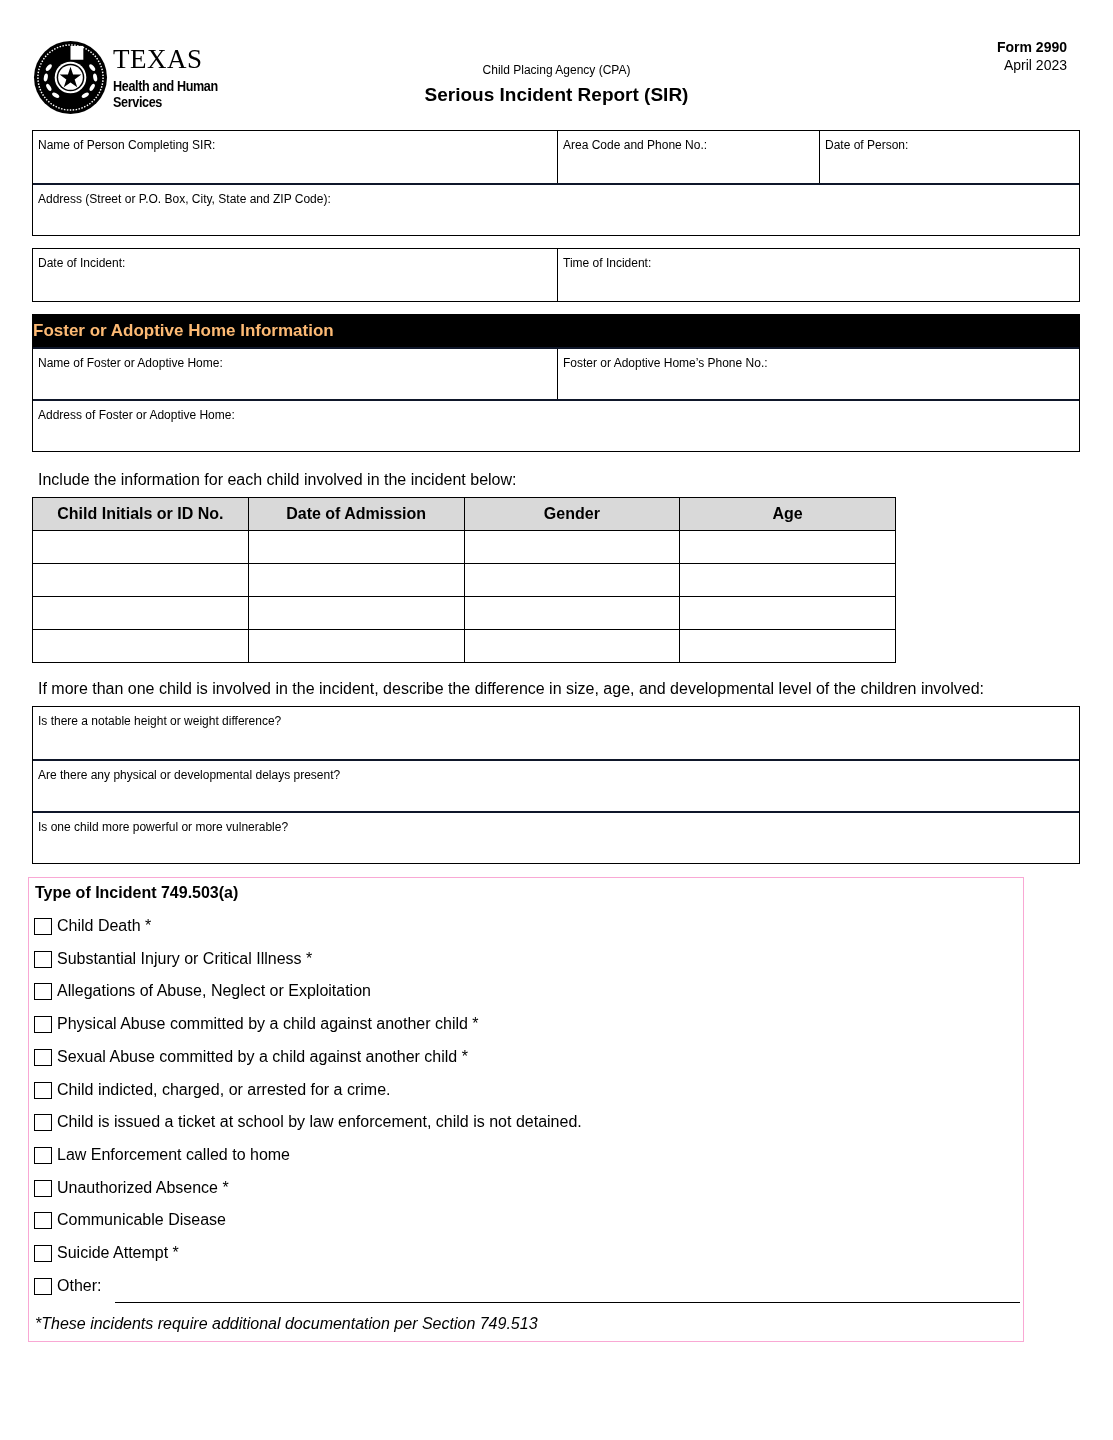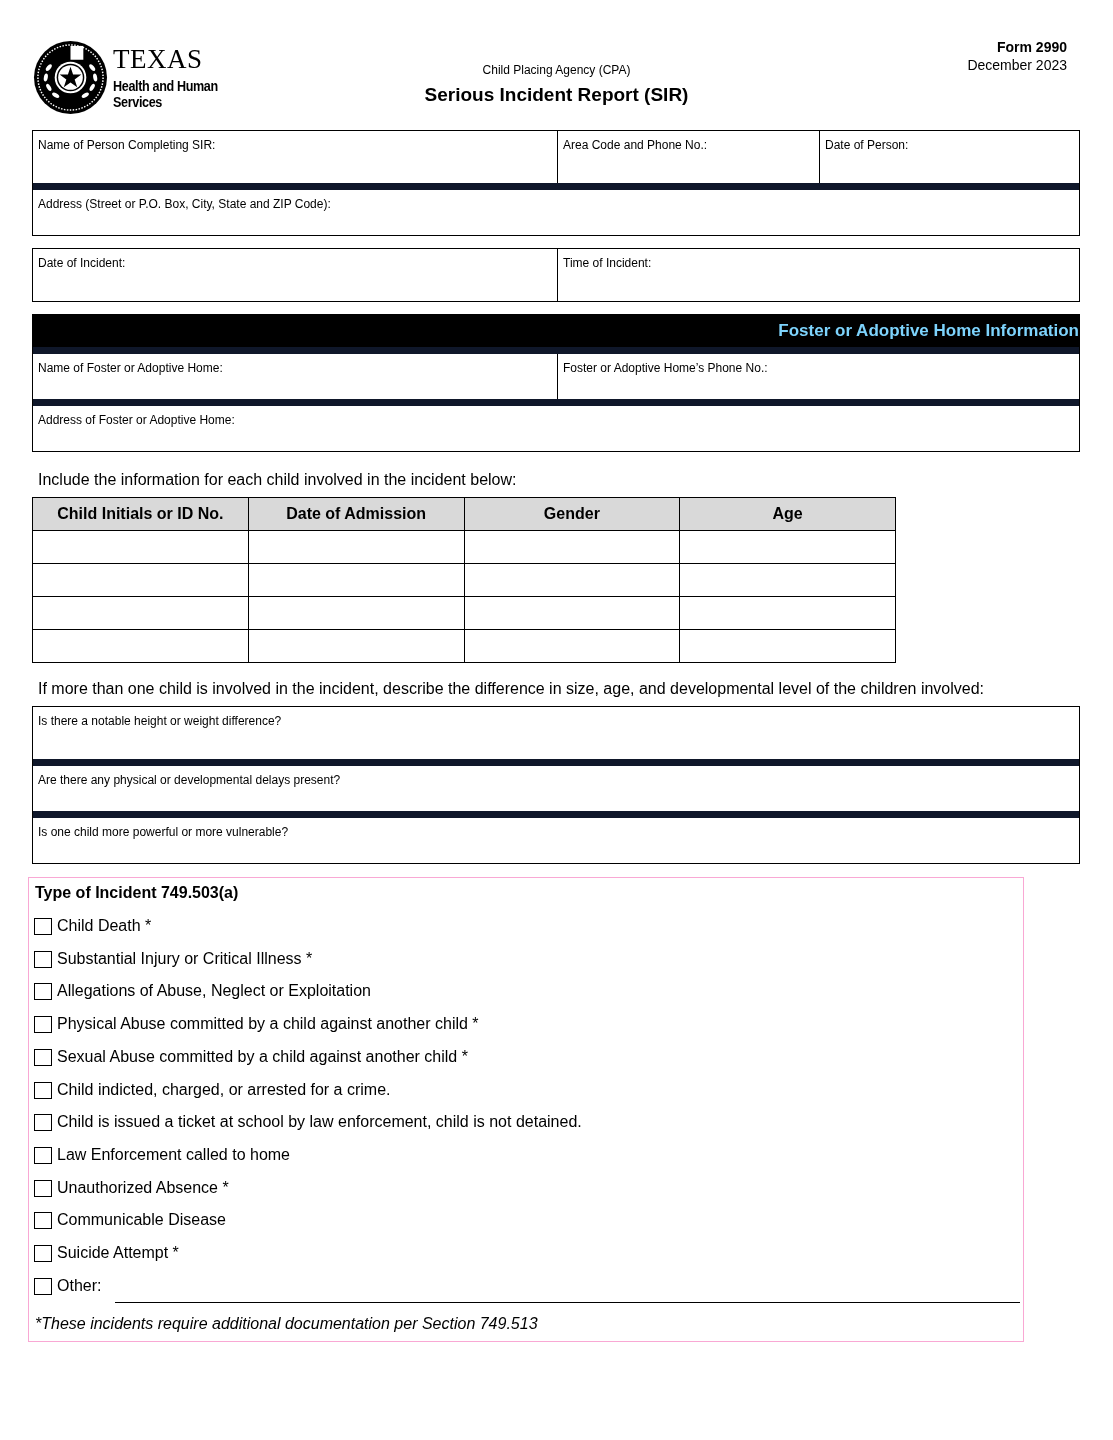--- a/index.html
+++ b/index.html
@@ -14,27 +14,27 @@
   #seal { left: 0; top: 0; width: 75px; height: 75px; }
   .logo-texas { left: 80px; top: 6px; font-family: "Liberation Serif", serif; font-size: 27px; letter-spacing: 0.5px; line-height: 27px; }
   .logo-line { left: 80px; font-size: 14px; font-weight: bold; letter-spacing: -0.4px; line-height: 16px; transform: scaleX(0.9); transform-origin: left; }
   #subtitle { left: 0; width: 1113px; top: 63px; text-align: center; font-size: 12px; }
   #title { left: 0; width: 1113px; top: 84px; text-align: center; font-size: 19px; font-weight: bold; }
   #formno { right: 46px; top: 38px; text-align: right; font-size: 14px; line-height: 18px; }
   #formno .b { font-weight: bold; }
 
   
   .box { position: absolute; left: 32px; width: 1048px; border: 1px solid #000; }
-  .row { display: flex; border-top: 7px solid #0f172a; }
+  .row { display: flex; border-top: 2px solid #0f172a; }
   .row:first-child { border-top: none; }
   .cell { border-left: 1px solid #000; padding: 5px 5px; font-size: 12px; line-height: 18px; }
   .cell:first-child { border-left: none; }
   .h52 { height: 52px; }
 
-  .section-head { background: #000; color: #7dd3fc; font-weight: bold; text-align: right; font-size: 17px; height: 32px; line-height: 31px; }
+  .section-head { background: #000; color: #fdba74; font-weight: bold; text-align: left; font-size: 17px; height: 32px; line-height: 31px; }
 
   .note { position: absolute; left: 38px; font-size: 16px; }
 
   
   table.kids { position: absolute; left: 32px; top: 497px; width: 864px; border-collapse: collapse; }
   table.kids th, table.kids td { border: 1px solid #000; width: 25%; }
   table.kids th { background: #d9d9d9; height: 33px; font-size: 16px; font-weight: bold; text-align: center; }
   table.kids td { height: 33px; }
 
   
@@ -72,21 +72,21 @@
   </svg>
   <div class="abs logo-texas">TEXAS</div>
   <div class="abs logo-line" style="top:38px">Health and Human</div>
   <div class="abs logo-line" style="top:54px">Services</div>
 </div>
 
 <div id="subtitle" class="abs">Child Placing Agency (CPA)</div>
 <div id="title" class="abs">Serious Incident Report (SIR)</div>
 <div id="formno" class="abs">
   <div class="b">Form 2990</div>
-  <div>December 2023</div>
+  <div>April 2023</div>
 </div>
 
 <div class="box" style="top:130px;">
   <div class="row h52">
     <div class="cell" style="width:524px">
       <span>Name of Person Completing SIR:</span>
     </div>
     <div class="cell" style="width:262px">
       <span>Area Code and Phone No.:</span>
     </div>

